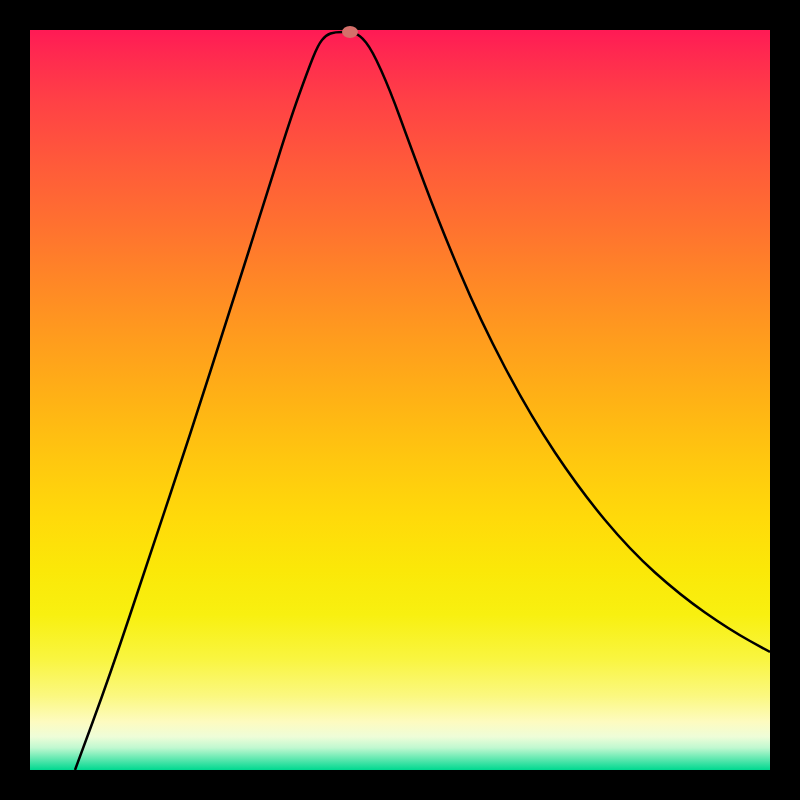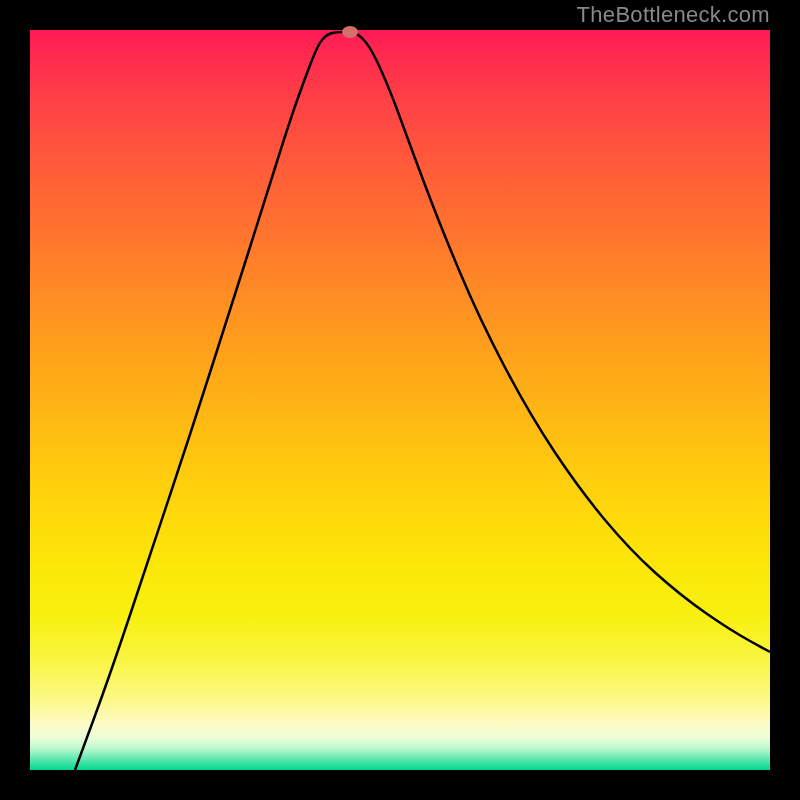--- a/index.html
+++ b/index.html
@@ -69,20 +69,19 @@
     height: 12px;
     background: #d4706a;
     border-radius: 50%;
     transform: translate(-50%, -50%);
   }
 </style>
 </head>
 <body>
 
 <div class="container">
-  <div class="watermark">TheBottleneck.com</div>
   <div class="plot-area">
     <svg class="curve-svg" viewBox="0 0 740 740" preserveAspectRatio="none">
       <path id="curve-path" d="M 45 740 Q 45 740 62.5 692.5 Q 80 645 100 585 Q 120 525 140 465 Q 160 405 180 342.5 Q 200 280 217.5 225 Q 235 170 247.5 130 Q 260 90 269 65 Q 278 40 283 27.5 Q 288 15 292 10 Q 296 5 300.5 3.5 Q 305 2 312.5 2 Q 320 2 325 3.5 Q 330 5 336 12.5 Q 342 20 351 40 Q 360 60 370 87.5 Q 380 115 395 155 Q 410 195 430 242.5 Q 450 290 475 337.5 Q 500 385 525 422.5 Q 550 460 575 490 Q 600 520 625 542.5 Q 650 565 675 582.5 Q 700 600 720 611 T 740 622" fill="none" stroke="#000" stroke-width="2.5"></path>
     </svg>
     <div class="marker" id="marker" style="left: 320px; top: 2px;"></div>
   </div>
 </div>
 
 </body></html>

